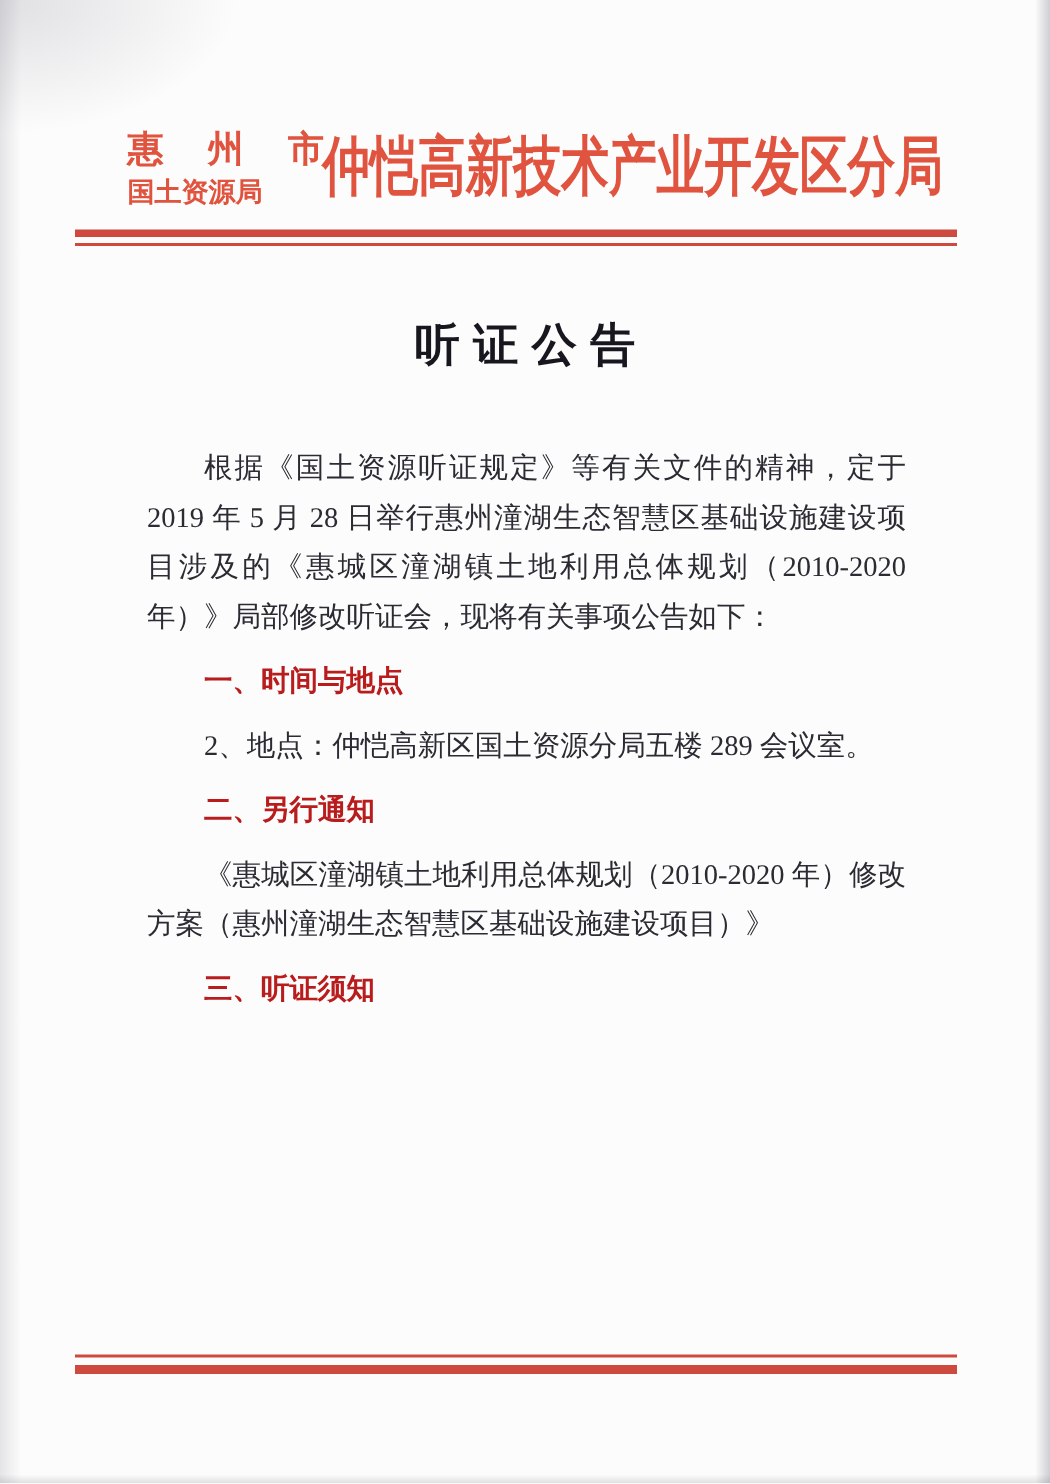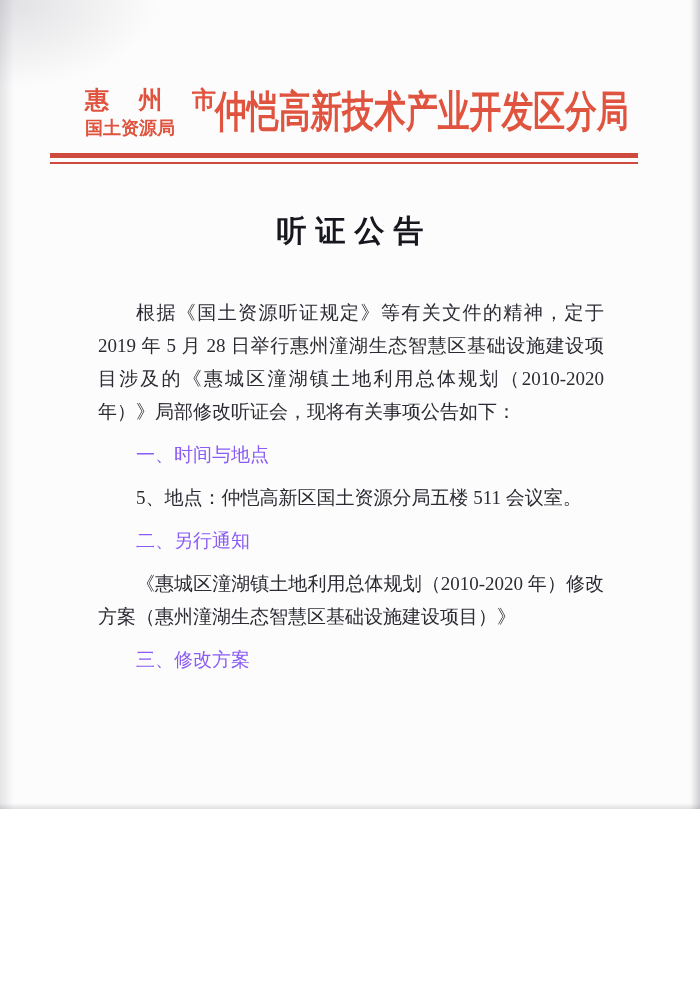--- a/index.html
+++ b/index.html
@@ -4,21 +4,21 @@
 <style>
   :root{
     --letterhead-red:#e0543f;
     --rule-red:#cf4a3e;
     --ink:#2b2b33;
     --title-ink:#17171f;
   }
   html,body{margin:0;padding:0;background:#ffffff;}
   .page{
     position:relative;
-    width:700px;height:809px;
+    width:700px;height:989px;
     background:#fcfcfc;
     overflow:hidden;
     font-family:"Liberation Serif","DejaVu Serif",serif;
   }
   
   .scan-edge-left{
     position:absolute;left:0;top:0;bottom:0;width:14px;
     background:linear-gradient(90deg,rgba(120,120,135,0.18),rgba(120,120,135,0.0));
     pointer-events:none;
   }
@@ -87,23 +87,23 @@
   
   .doc-body{
     position:absolute;left:88px;top:286px;width:526px;
     font-size:19px;line-height:33px;
     color:var(--ink);
     text-align:justify;
     text-justify:inter-ideograph;
   }
   .doc-body p{margin:10px;text-indent:2em;}
   .doc-body p.heading{
-    font-weight:normal;
+    font-weight:bold;
     font-family:"Liberation Sans","DejaVu Sans",sans-serif;
-    color:#8b5cf6;
+    color:#b91c1c;
   }
 </style>
 </head>
 <body>
 
 <div class="page">
 
   <div class="scan-corner"></div>
   <div class="scan-edge-left"></div>
   <div class="scan-edge-right"></div>
@@ -119,24 +119,24 @@
     <div class="rule-thick"></div>
     <div class="rule-gap-top"></div>
     <div class="rule-thin"></div>
   </div>
 
   <h1 class="doc-title">听证公告</h1>
 
   <div class="doc-body">
       <p class="normal">根据《国土资源听证规定》等有关文件的精神，定于 2019 年 5 月 28 日举行惠州潼湖生态智慧区基础设施建设项目涉及的《惠城区潼湖镇土地利用总体规划（2010-2020 年）》局部修改听证会，现将有关事项公告如下：</p>
       <p class="heading">一、时间与地点</p>
-      <p class="normal">5、地点：仲恺高新区国土资源分局五楼 511 会议室。</p>
+      <p class="normal">2、地点：仲恺高新区国土资源分局五楼 289 会议室。</p>
       <p class="heading">二、另行通知</p>
       <p class="normal">《惠城区潼湖镇土地利用总体规划（2010-2020 年）修改方案（惠州潼湖生态智慧区基础设施建设项目）》</p>
-      <p class="heading">三、修改方案</p>
+      <p class="heading">三、听证须知</p>
     </div>
 
   <div class="rule rule-bottom">
     <div class="rule-thin"></div>
     <div class="rule-gap-bottom"></div>
     <div class="rule-thick"></div>
   </div>
 
 </div>
 

